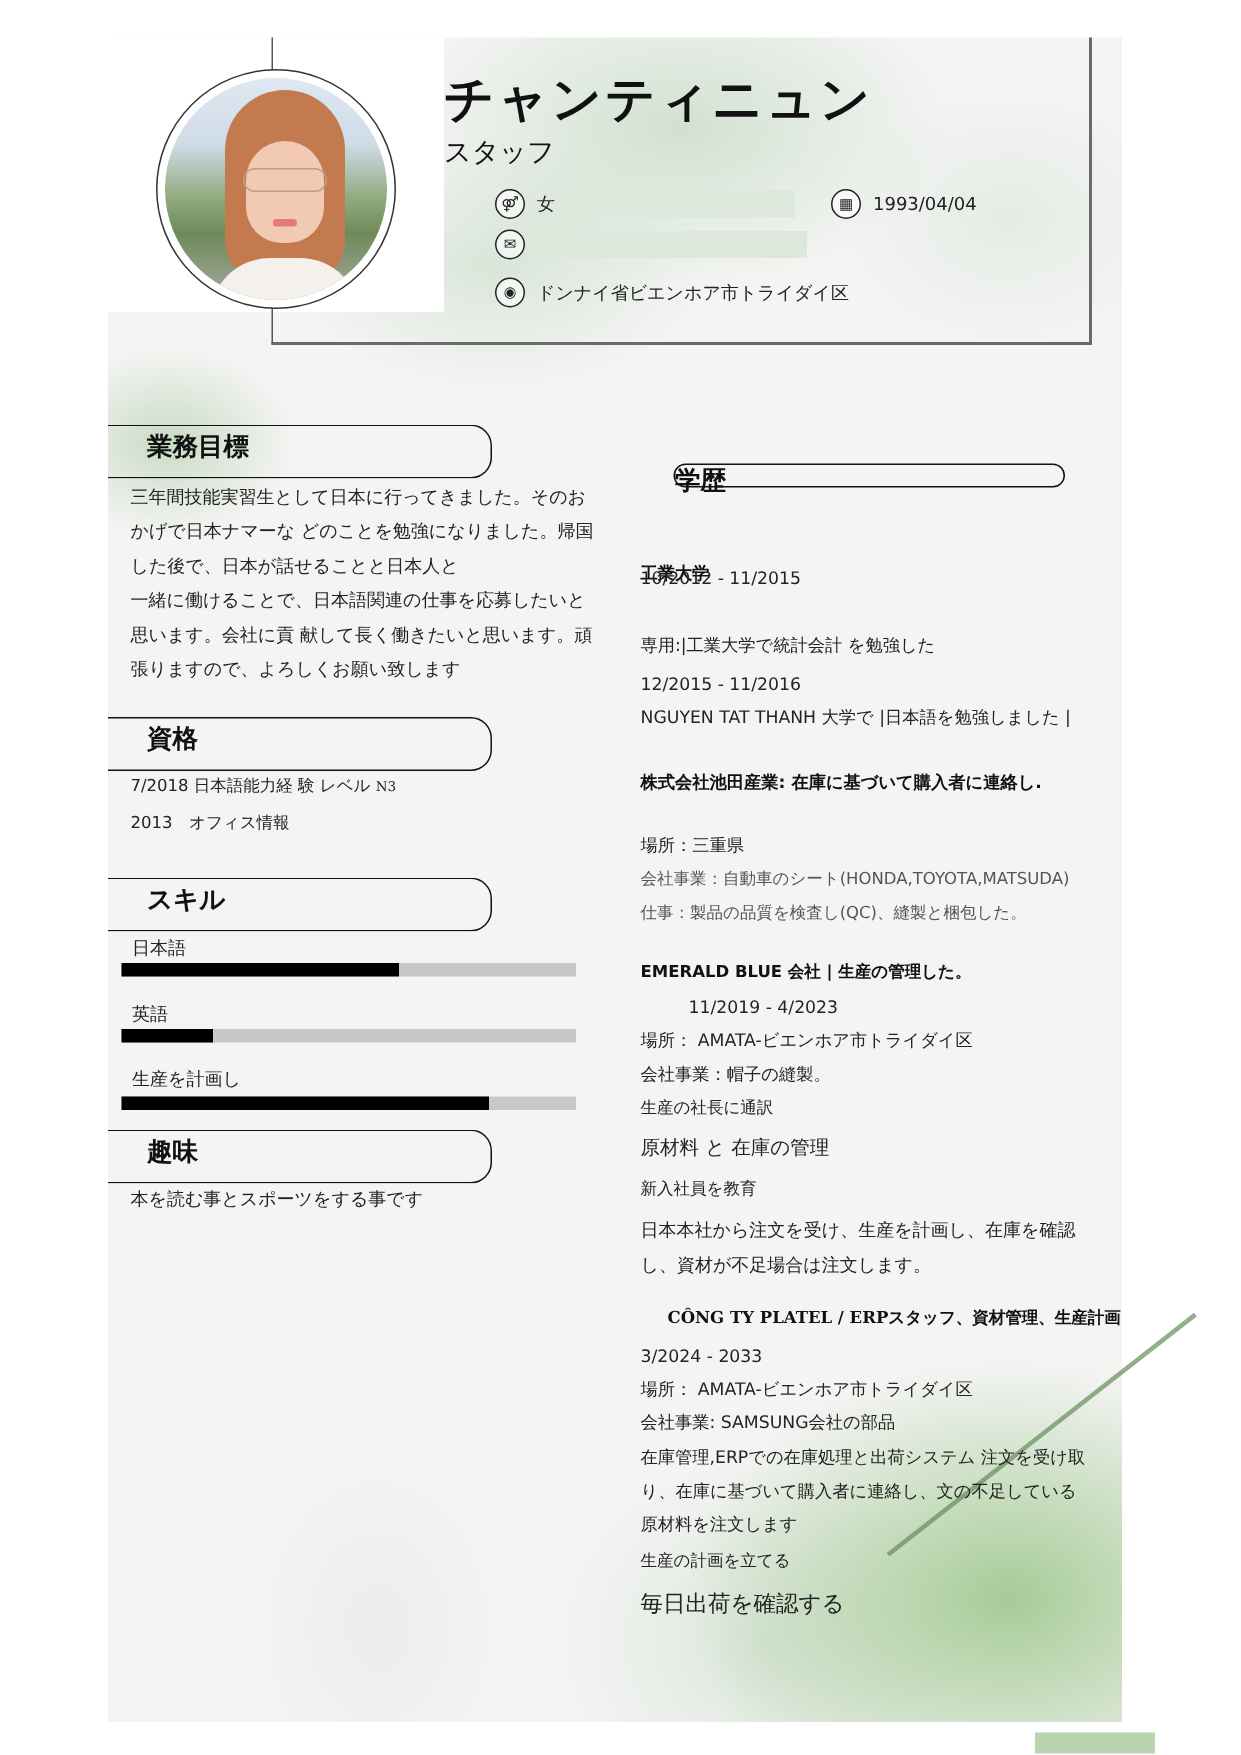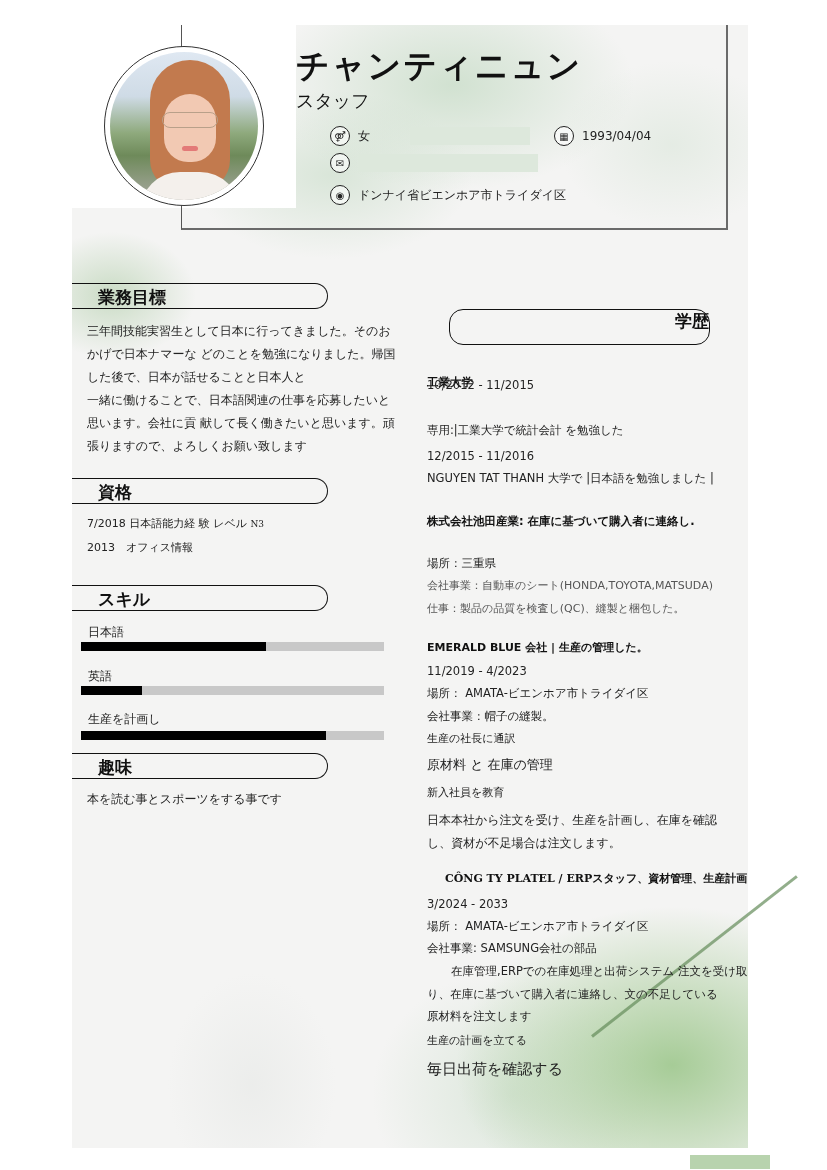--- a/index.html
+++ b/index.html
@@ -47,29 +47,29 @@
   .photo-shirt { position: absolute; left: 30px; top: 120px; width: 100px; height: 40px; border-radius: 40px 40px 0 0; background: #f4f0ec; }
 
   .name { position: absolute; left: 296px; top: 44px; font-size: 33px; font-weight: bold; letter-spacing: 2px; color: #111; font-family: "DejaVu Sans", sans-serif; text-align: center; }
   .role { position: absolute; left: 296px; top: 89px; font-size: 18px; color: #111; font-family: Liberation Serif, serif; }
 
   .info-row { position: absolute; display: flex; align-items: center; font-size: 12px; color: #222; }
   .icon-circ { width: 20px; height: 20px; border: 1.5px solid #222; border-radius: 50%; display: inline-flex; align-items: center; justify-content: center; font-size: 10px; margin-right: 8px; background: rgba(255,255,255,0.6); }
   .redact { display: inline-block; height: 18px; background: #dde8dc; }
 
   .sec-header {
-    position: absolute; left: 72px; width: 256px; height: 26px;
+    position: absolute; left: 72px; width: 256px; height: 36px;
     border-top: 1.5px solid #111; border-bottom: 1.5px solid #111; border-right: 1.5px solid #111;
     border-radius: 0 14px 14px 0;
     padding-left: 44px;
   }
   .sec-header span { position: absolute; left: 26px; top: 2px; font-size: 17px; font-weight: bold; color: #111; }
   .sec-header-r {
-    position: absolute; left: 449px; top: 309px; width: 261px; height: 36px; border: 1.5px solid #111; border-radius: 14px;
-    text-align: right;
+    position: absolute; left: 449px; top: 309px; width: 261px; height: 16px; border: 1.5px solid #111; border-radius: 14px;
+    text-align: left;
   }
   .sec-header-r span { font-size: 17px; font-weight: bold; line-height: 23px; color: #111; }
 
   .para { position: absolute; font-size: 12px; line-height: 23px; color: #222; }
   .left-col { left: 87px; width: 320px; }
   .line { white-space: nowrap; }
 
   .skill-label { position: absolute; left: 88px; font-size: 12px; color: #222; }
   .skill-track { position: absolute; left: 81px; width: 303px; height: 9px; background: #c8c8c8; }
   .skill-fill { height: 100%; background: #000; }
@@ -171,30 +171,30 @@
 <div class="rt" style="top:423px;">専用:|工業大学で統計会計 を勉強した</div>
 <div class="rt" style="top:449px;">12/2015 - 11/2016</div>
 <div class="rt" style="top:471px;">NGUYEN TAT THANH 大学で |日本語を勉強しました |</div>
 
 <div class="rt b" style="top:514px;">株式会社池田産業: 在庫に基づいて購入者に連絡し.</div>
 <div class="rt" style="top:556px;">場所：三重県</div>
 <div class="rt grey" style="top:578px; font-size:11px;">会社事業：自動車のシート(HONDA,TOYOTA,MATSUDA)</div>
 <div class="rt grey" style="top:601px; font-size:11px;">仕事：製品の品質を検査し(QC)、縫製と梱包した。</div>
 
 <div class="rt b" style="top:640px; font-size:11px;">EMERALD BLUE 会社 |  生産の管理した。</div>
-<div class="rt" style="top:664px;">11/2019 - 4/2023</div>
+<div class="rt" style="top:664px;margin-left:32px;">11/2019 - 4/2023</div>
 <div class="rt" style="top:686px;">場所： AMATA-ビエンホア市トライダイ区</div>
 <div class="rt" style="top:709px;">会社事業：帽子の縫製。</div>
 <div class="rt" style="top:731px; font-size:11px;"> 生産の社長に通訳</div>
 <div class="rt" style="top:756px; font-size:13px;"> 原材料 と 在庫の管理</div>
 <div class="rt" style="top:785px; font-size:11px;">新入社員を教育</div>
 <div class="rt" style="top:812px; font-size:12px;">日本本社から注文を受け、生産を計画し、在庫を確認</div>
 <div class="rt" style="top:835px; font-size:12px;">し、資材が不足場合は注文します。</div>
 
 <div class="rt b serif" style="top:871px; font-size:11px;margin-left:18px;">CÔNG TY PLATEL  /  ERPスタッフ、資材管理、生産計画</div>
 <div class="rt" style="top:897px;">3/2024 - 2033</div>
 <div class="rt" style="top:919px;">場所： AMATA-ビエンホア市トライダイ区</div>
 <div class="rt" style="top:941px;">会社事業: SAMSUNG会社の部品</div>
-<div class="rt" style="top:964px;margin-left:24px;">在庫管理,ERPでの在庫処理と出荷システム 注文を受け取</div>
+<div class="rt" style="top:964px;">在庫管理,ERPでの在庫処理と出荷システム 注文を受け取</div>
 <div class="rt" style="top:987px;">り、在庫に基づいて購入者に連絡し、文の不足している</div>
 <div class="rt" style="top:1009px;">原材料を注文します</div>
 <div class="rt" style="top:1033px; font-size:11px;">生産の計画を立てる</div>
 <div class="rt" style="top:1060px; font-size:15px;">毎日出荷を確認する</div>
 
 </body></html>

